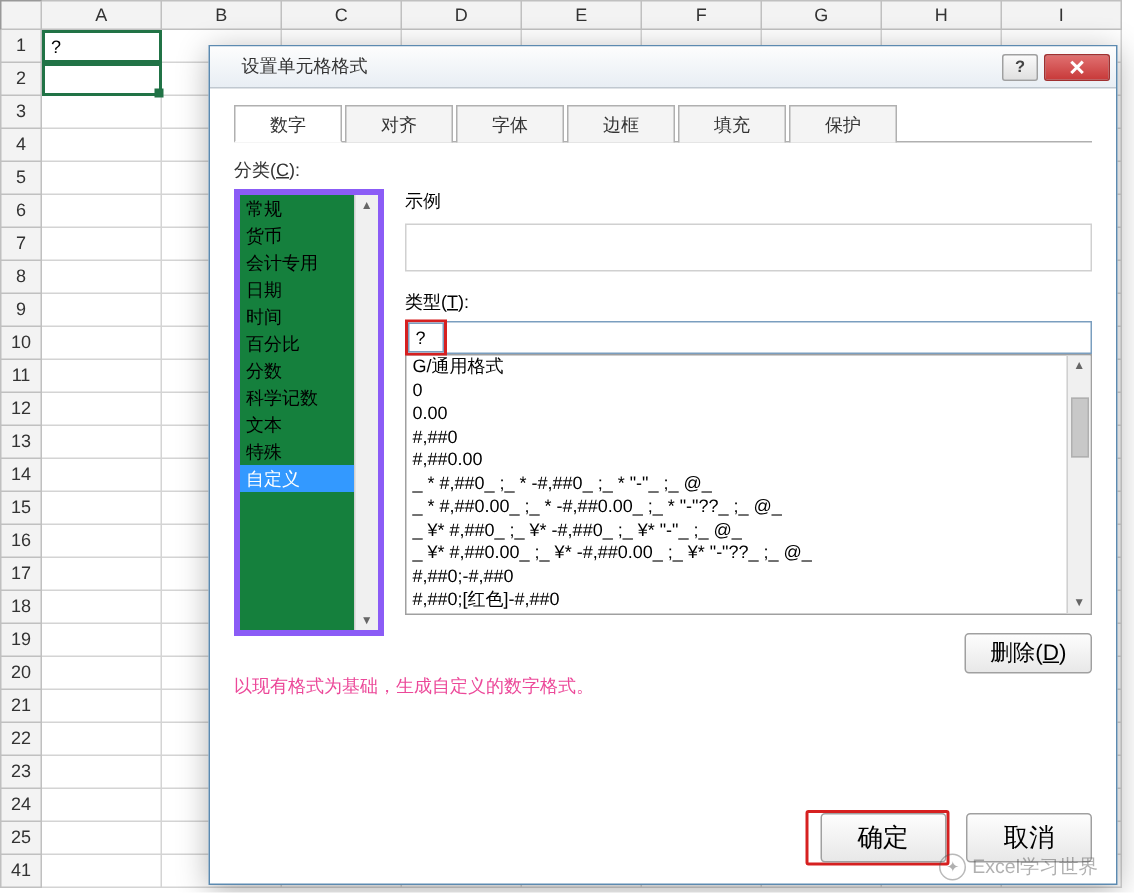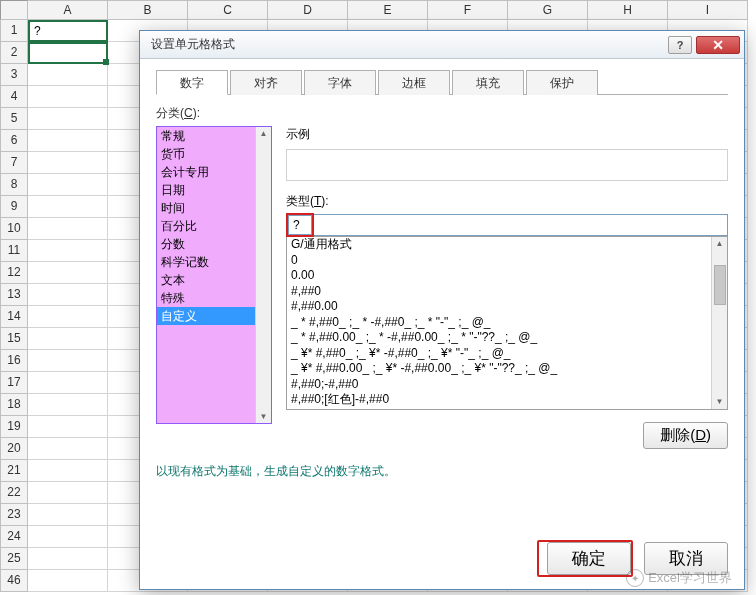--- a/index.html
+++ b/index.html
@@ -102,21 +102,21 @@
     background: #fff;
     border: 1px solid #5c8ab0;
     box-shadow: 0 4px 20px rgba(0,0,0,0.3);
   }
   .titlebar {
     height: 28px;
     background: linear-gradient(#fdfdfd, #e8eef4);
     border-bottom: 1px solid #c0c8d0;
     display: flex;
     align-items: center;
-    padding: 0 4px 0 11px;
+    padding: 0 4px 0 21px;
   }
   .titlebar-text {
     flex: 1;
     color: #333;
   }
   .titlebar-btn {
     height: 18px;
     border: 1px solid #a0a0a0;
     background: linear-gradient(#fafafa,#e0e0e0);
     border-radius: 2px;
@@ -166,24 +166,24 @@
   }
   .category-label {
     margin-bottom: 4px;
     color: #333;
   }
   .category-label u, .type-label u, .delete-btn u { text-decoration: underline; }
   .cols {
     display: flex;
   }
   .category-list {
-    width: 116px;
+    width: 100px;
     height: 298px;
-    border: 1px solid #8b5cf6;
-    background: #f0abfc;
+    border: 4px solid #8b5cf6;
+    background: #15803d;
     overflow: hidden;
     position: relative;
   }
   .cat-item {
     padding: 1px 4px;
     line-height: 16px;
     color: #000;
   }
   .cat-item.selected {
     background: #3399ff;
@@ -287,22 +287,22 @@
   }
   .delete-btn {
     padding: 3px 16px;
     border: 1px solid #a0a0a0;
     background: linear-gradient(#fdfdfd,#e8e8e8);
     border-radius: 3px;
     font-family: inherit;
     font-size: 15px;
   }
   .hint {
-    margin-top: 14px;
-    color: #0f766e;
+    margin-top: 0;
+    color: #ec4899;
   }
   .action-row {
     position: absolute;
     right: 16px;
     bottom: 12px;
   }
   .action-btn {
     padding: 4px 24px;
     border: 1px solid #a0a0a0;
     background: linear-gradient(#fdfdfd,#e8e8e8);
@@ -373,21 +373,21 @@
       <div class="row-header">16</div>
       <div class="row-header">17</div>
       <div class="row-header">18</div>
       <div class="row-header">19</div>
       <div class="row-header">20</div>
       <div class="row-header">21</div>
       <div class="row-header">22</div>
       <div class="row-header">23</div>
       <div class="row-header">24</div>
       <div class="row-header">25</div>
-      <div class="row-header">46</div>
+      <div class="row-header">41</div>
     </div>
   <div class="grid">
       <div class="cell-row">
         <div class="cell"></div>
         <div class="cell"></div>
         <div class="cell"></div>
         <div class="cell"></div>
         <div class="cell"></div>
         <div class="cell"></div>
         <div class="cell"></div>

